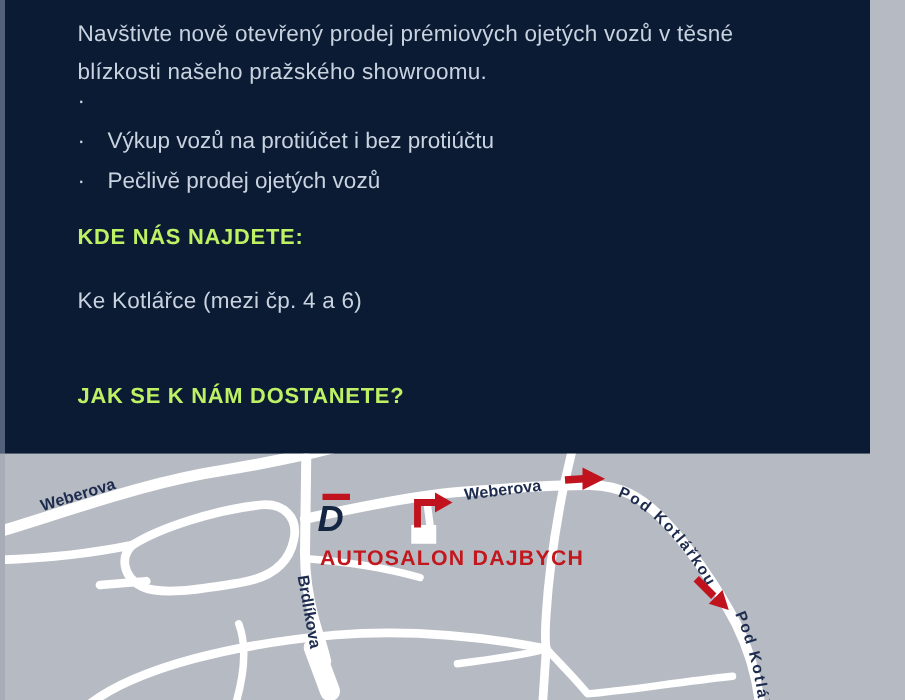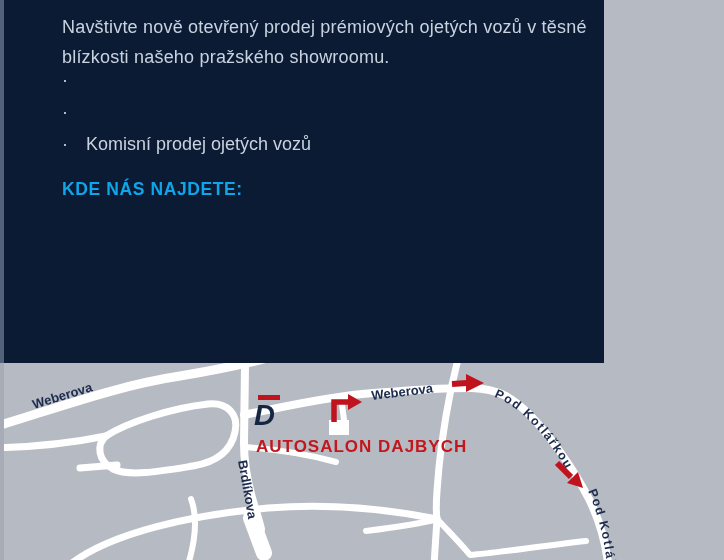--- a/index.html
+++ b/index.html
@@ -3,34 +3,34 @@
 <meta charset="utf-8">
 <style>
   html,body{margin:0;padding:0;}
   body{
     width:724px;height:560px;overflow:hidden;position:relative;
     font-family:"Liberation Sans",sans-serif;
     background:#b6bac2;
   }
   
   .panel{
-    position:absolute;left:0;top:0;width:604px;height:363px;
+    position:absolute;left:0;top:0;width:696px;height:363px;
     background:#0b1b34;color:#c9d3e0;
   }
   .edge-strip{position:absolute;left:0;top:0;width:4px;height:363px;background:#53617a;}
   .map-edge-strip{position:absolute;left:0;top:363px;width:4px;height:197px;background:#a8acb6;}
   .intro{
     position:absolute;left:62px;top:-6px;width:584px;
     font-size:18px;line-height:30px;letter-spacing:.2px;
   }
   .bullets{position:absolute;left:62px;top:64px;width:600px;}
   .bullet-row{display:flex;font-size:18px;line-height:32px;}
   .bullet-dot{width:24px;flex:0 0 24px;text-align:left;}
   .h-bold{
-    position:absolute;left:62px;color:#0ea5e9;font-size:17.5px;
+    position:absolute;left:62px;color:#bef264;font-size:17.5px;
     font-weight:bold;letter-spacing:.6px;
   }
   .where{top:179px;}
   .how{top:306px;}
   .address{
     position:absolute;left:62px;top:224px;font-size:18px;line-height:32px;letter-spacing:.2px;
   }
   
   .map{
     position:absolute;left:0;top:363px;width:724px;height:197px;background:#b6bac2;
@@ -49,32 +49,35 @@
 
 <div class="panel">
   <p class="intro">Navštivte nově otevřený prodej prémiových ojetých vozů v těsné blízkosti našeho pražského showroomu.</p>
 
   <div class="bullets">
     <div class="bullet-row">
       <span class="bullet-dot">·</span>
     </div>
     <div class="bullet-row">
       <span class="bullet-dot">·</span>
+      <span>Výkup vozů na protiúčet i bez protiúčtu</span>
     </div>
     <div class="bullet-row">
       <span class="bullet-dot">·</span>
-      <span>Komisní prodej ojetých vozů</span>
+      <span>Pečlivě prodej ojetých vozů</span>
     </div>
   </div>
 
   <div class="h-bold where">KDE NÁS NAJDETE:</div>
 
   <div class="address">
+    <div>Ke Kotlářce (mezi čp. 4 a 6)</div>
   </div>
 
+  <div class="h-bold how">JAK SE K NÁM DOSTANETE?</div>
   <div class="edge-strip"></div>
 </div>
 
 <div class="map">
   <svg width="724" height="197" viewBox="0 0 724 197">
 
     <g>
       <path class="road" stroke-width="9" d="M -6,64 C 60,44 120,22 180,13 C 210,8 245,1 275,-7"></path>
       <path class="road" stroke-width="7" d="M -6,85 C 35,84 72,80 106,73"></path>
       <path class="road" stroke-width="7" d="M 106,73 C 128,59 172,45 208,41 C 227,39 239,51 235,69 C 231,88 217,99 193,103 C 162,108 129,114 113,106 C 98,98 96,82 106,73 Z"></path>

